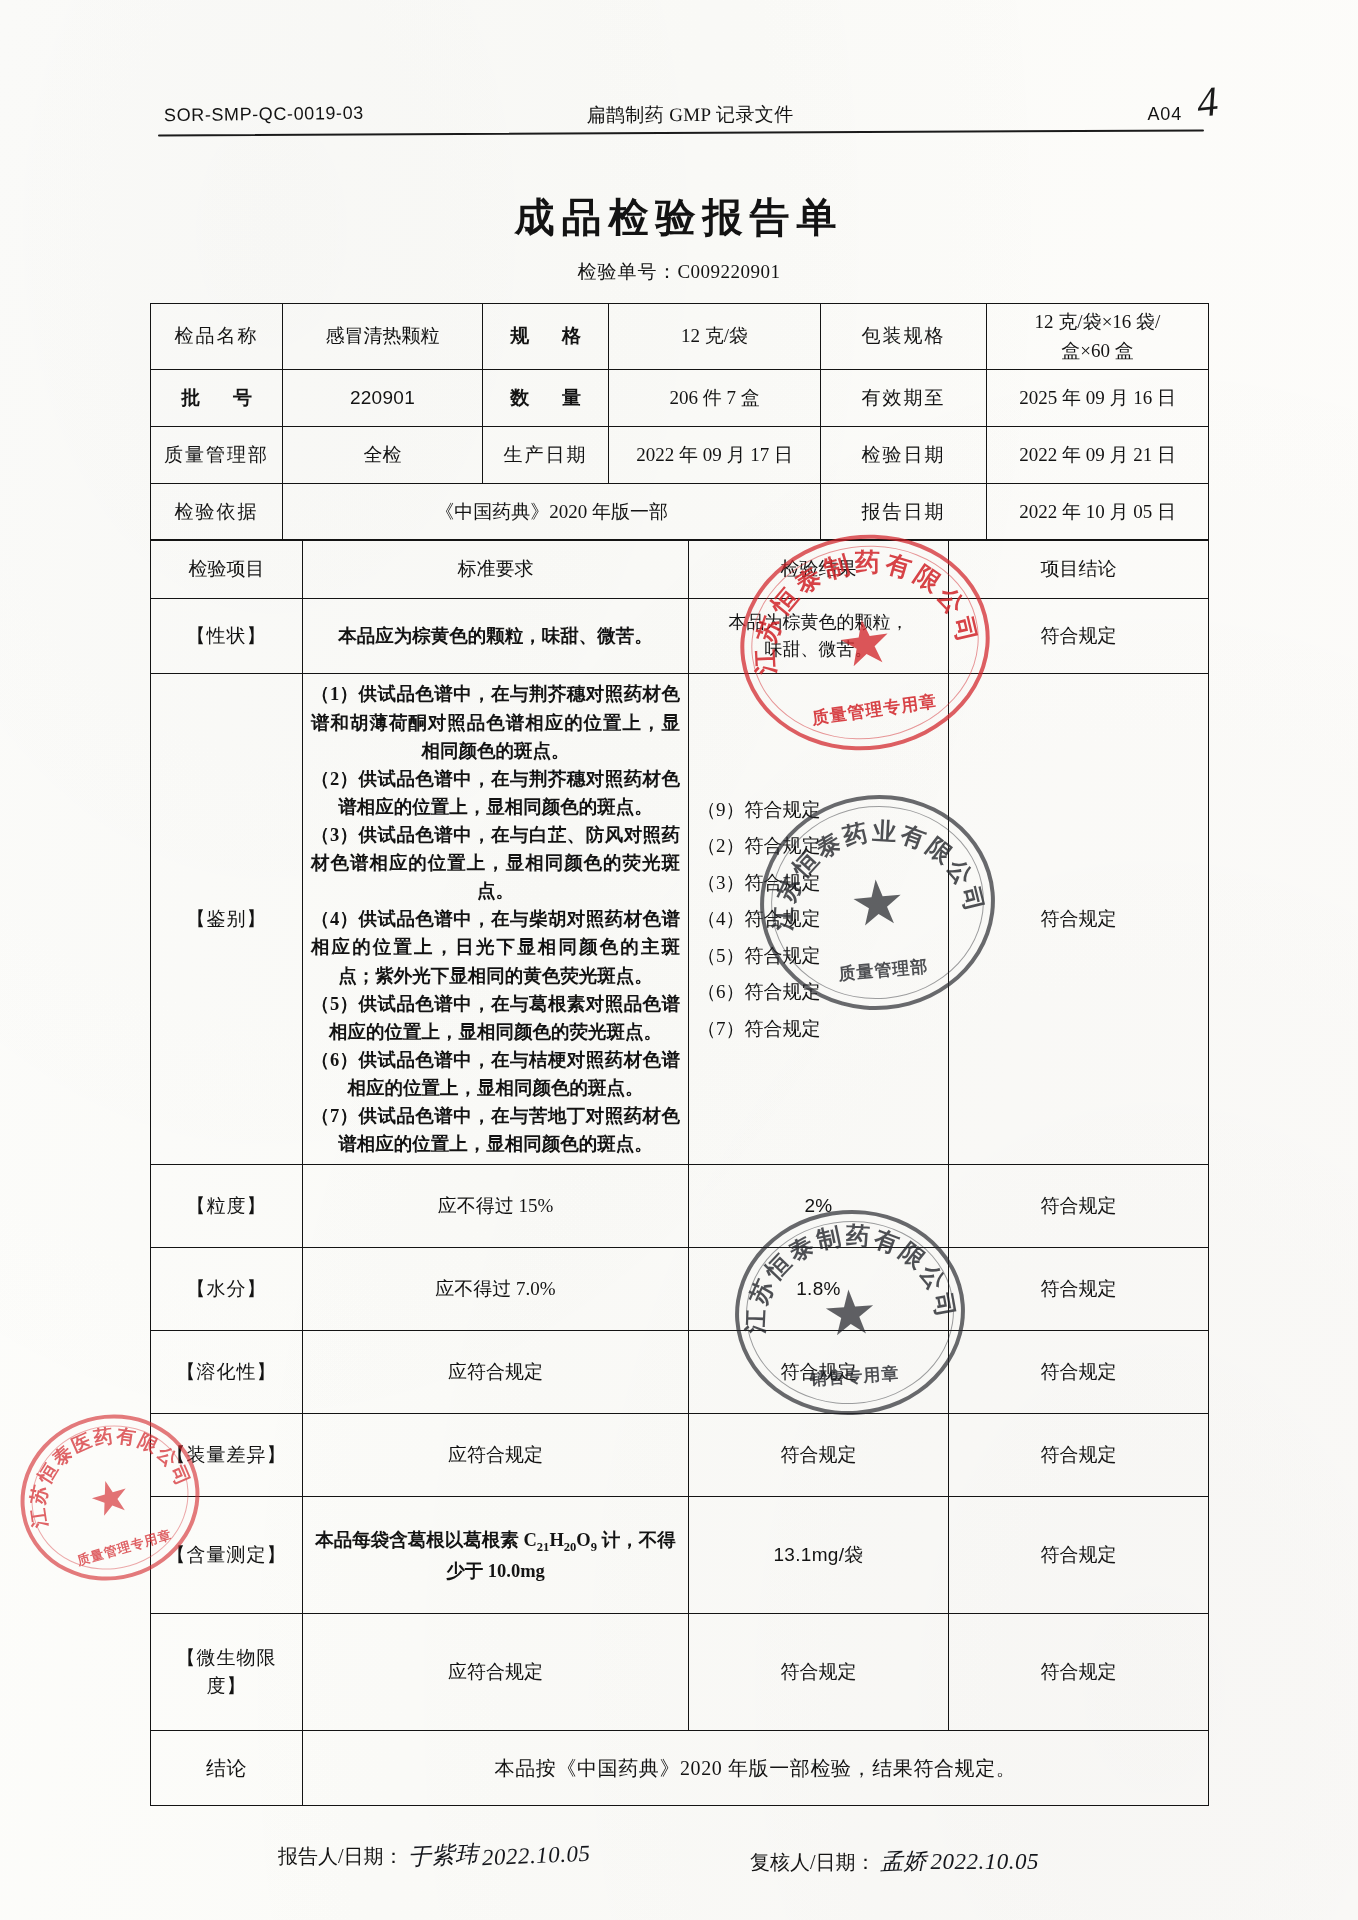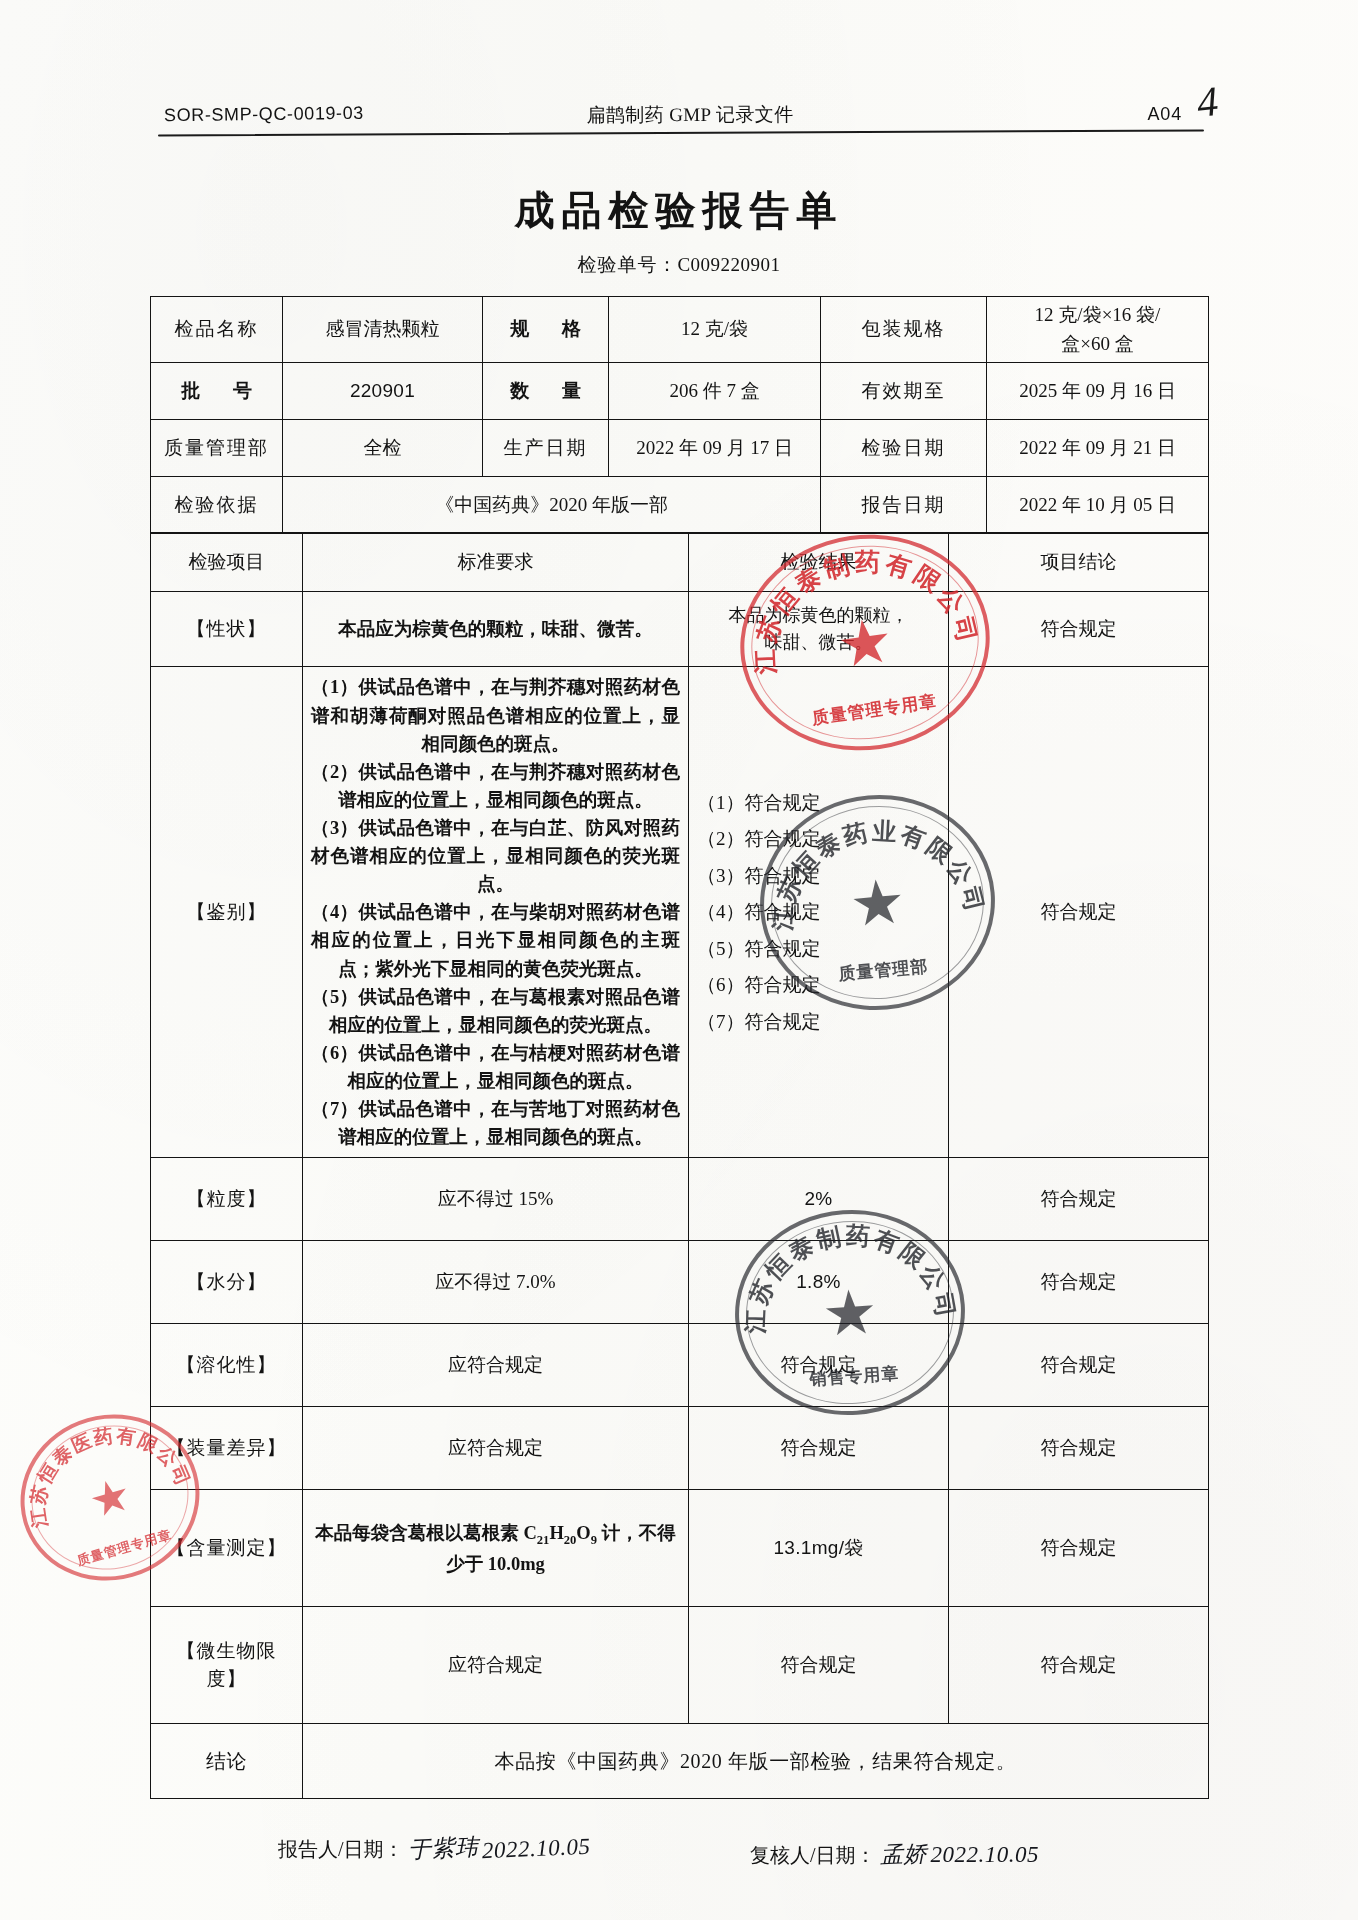--- a/index.html
+++ b/index.html
@@ -56,21 +56,21 @@
 
   .handnum{
     position:absolute;right:-10px;top:-22px;
     font-family:"Liberation Serif",serif;
     font-size:42px;color:#1a1a1a;
     transform:rotate(-6deg);
     font-style:italic;
   }
 
   h1.title{
-    margin:5px;padding:44px 0 0 0;
+    margin:12px;padding:44px 0 0 0;
     text-align:center;
     font-size:40px;
     font-weight:700;
     letter-spacing:7px;
     font-family:"Liberation Serif","DejaVu Serif",serif;
   }
   .subtitle{
     text-align:center;
     margin-top:14px;
     font-size:19px;
@@ -294,21 +294,21 @@
         <td class="stdcell">
           <p>（1）供试品色谱中，在与荆芥穗对照药材色谱和胡薄荷酮对照品色谱相应的位置上，显相同颜色的斑点。</p>
           <p>（2）供试品色谱中，在与荆芥穗对照药材色谱相应的位置上，显相同颜色的斑点。</p>
           <p>（3）供试品色谱中，在与白芷、防风对照药材色谱相应的位置上，显相同颜色的荧光斑点。</p>
           <p>（4）供试品色谱中，在与柴胡对照药材色谱相应的位置上，日光下显相同颜色的主斑点；紫外光下显相同的黄色荧光斑点。</p>
           <p>（5）供试品色谱中，在与葛根素对照品色谱相应的位置上，显相同颜色的荧光斑点。</p>
           <p>（6）供试品色谱中，在与桔梗对照药材色谱相应的位置上，显相同颜色的斑点。</p>
           <p>（7）供试品色谱中，在与苦地丁对照药材色谱相应的位置上，显相同颜色的斑点。</p>
         </td>
         <td class="reslist">
-          <div>（1）符合规定</div>
+          <div>（9）符合规定</div>
           <div>（2）符合规定</div>
           <div>（3）符合规定</div>
           <div>（4）符合规定</div>
           <div>（5）符合规定</div>
           <div>（6）符合规定</div>
           <div>（7）符合规定</div>
         </td>
         <td class="concl">符合规定</td>
       </tr>
 

